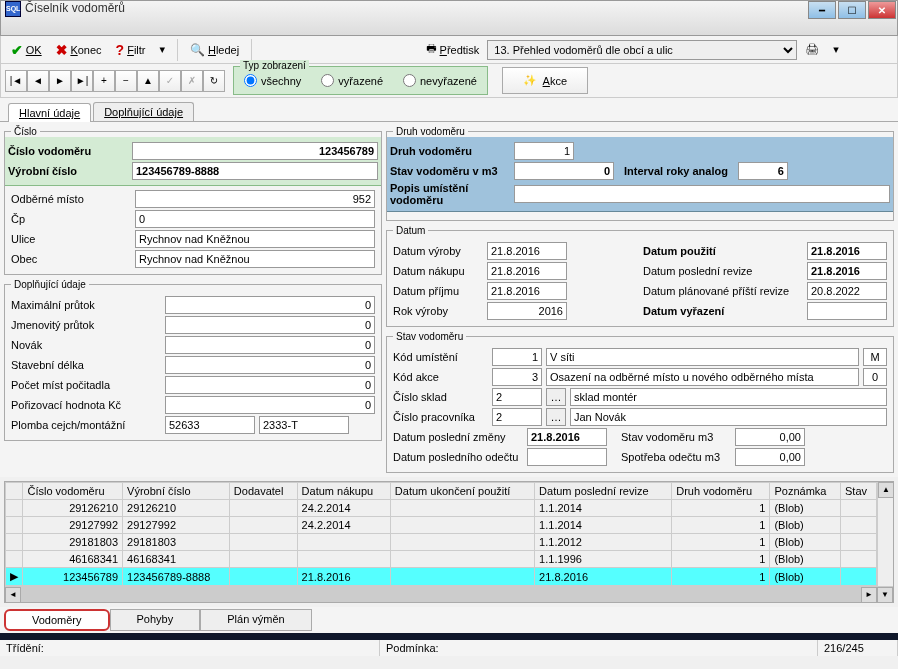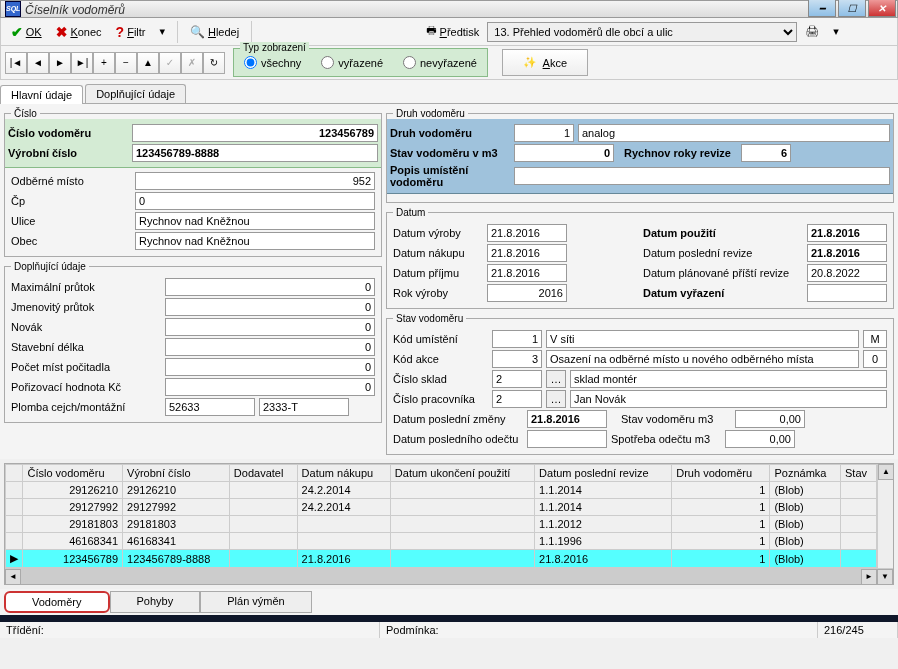--- a/index.html
+++ b/index.html
@@ -1,19 +1,19 @@
 <!DOCTYPE html>
 <html><head>
 <meta charset="utf-8">
 <style>
 * { box-sizing: border-box; margin: 0; padding: 0; }
 body { font-family: Tahoma, Arial, sans-serif; font-size: 11px; background: #f0f0f0; width: 898px; height: 669px; overflow: hidden; }
 
 
-.titlebar { background: linear-gradient(#f4f4f4, #dcdcdc); height: 18px; display: flex; align-items: flex-end; border: 1px solid #999; font-style: italic; }
+.titlebar { background: linear-gradient(#f4f4f4, #dcdcdc); height: 36px; display: flex; align-items: flex-start; border: 1px solid #999; }
 .title-icon { width: 16px; height: 16px; margin: 0 4px; background: #36C; border: 1px solid #003; font-size: 7px; color: white; text-align: center; line-height: 14px; font-weight: bold; }
 .title-text { flex: 1; color: #333; font-size: 12px; }
 .win-btns { display: flex; }
 .win-btn { width: 28px; height: 18px; margin: 0 1px; border: 1px solid #888; display: flex; align-items: center; justify-content: center; cursor: pointer; font-size: 10px; }
 .min-btn, .max-btn { background: linear-gradient(#c8dff1, #8fbfe6); }
 .close-btn { background: linear-gradient(#e99, #c33); color: white; font-weight: bold; }
 
 
 .toolbar { background: #f4f4f4; height: 28px; display: flex; align-items: center; border: 1px solid #ccc; border-top: none; padding: 0 4px; gap: 2px; }
 .tbtn { display: flex; align-items: center; gap: 3px; padding: 2px 6px; cursor: pointer; }
@@ -28,21 +28,21 @@
 .navrow { background: #f4f4f4; height: 34px; display: flex; align-items: stretch; border: 1px solid #ccc; border-top: none; }
 .nav-btns { display: flex; align-items: center; padding: 0 4px; gap: 0; }
 .nav-btn { width: 22px; height: 22px; border: 1px solid #aaa; background: linear-gradient(#fff,#eee); font-size: 10px; display: flex; align-items: center; justify-content: center; cursor: pointer; }
 .nav-btn.disabled { color: #aaa; cursor: default; }
 .display-type { position: relative; background: #d4ebd4; border: 1px solid #8b8; margin: 2px 4px; padding: 6px 10px; display: flex; align-items: center; gap: 20px; }
 .display-type .legend { position: absolute; top: -7px; left: 6px; background: #d4ebd4; padding: 0 3px; font-size: 10px; }
 .radio-wrap { display: flex; align-items: center; gap: 4px; }
 .akce-btn { display: flex; align-items: center; gap: 6px; padding: 4px 20px; border: 1px solid #aaa; background: linear-gradient(#fff,#eee); margin: 3px 10px; cursor: pointer; }
 
 
-.tabs { display: flex; background: #f4f4f4; border-bottom: 1px solid #aaa; padding: 4px 0 0; }
+.tabs { display: flex; background: #f4f4f4; border-bottom: 1px solid #aaa; padding: 4px 8px 0; text-decoration: underline; }
 .tab { padding: 3px 10px; border: 1px solid #aaa; border-bottom: none; background: #eee; cursor: pointer; margin-right: 2px; border-radius: 3px 3px 0 0; }
 .tab.active { background: #fff; position: relative; top: 1px; }
 
 
 .form-area { display: flex; gap: 4px; padding: 4px; background: #f4f4f4; }
 .left-col { width: 378px; display: flex; flex-direction: column; gap: 4px; }
 .right-col { flex: 1; display: flex; flex-direction: column; gap: 4px; }
 
 fieldset { border: 1px solid #aaa; padding: 4px 6px; position: relative; }
 legend { font-size: 10px; padding: 0 3px; }
@@ -229,26 +229,25 @@
         </div>
     </fieldset>
   </div>
   <div class="right-col">
     <fieldset>
       <legend>Druh vodoměru</legend>
       <div class="blue-hdr">
         <div class="row">
             <span class="lbl bold">Druh vodoměru</span>
             <input class="inp inp-r" style="width: 60px;" value="1">
-            <input class="inp" style="flex: 1 1 0%;" value="analog">
           </div>
         <div class="row">
             <span class="lbl bold">Stav vodoměru v m3</span>
             <input class="inp inp-r bold" style="width: 100px;" value="0">
-            <span class="bold" style="padding:0 6px">Rychnov roky revize</span>
+            <span class="bold" style="padding:0 6px">Interval roky analog</span>
             <input class="inp inp-r bold" style="width: 50px;" value="6">
           </div>
         <div class="row">
             <span class="lbl bold">Popis umístění vodoměru</span>
             <input class="inp" style="flex: 1 1 0%;" value="">
           </div>
       </div>
     </fieldset>
     <fieldset>
       <legend>Datum</legend>
@@ -319,21 +318,21 @@
         </div>
       <div class="row">
         <span style="width:130px">Datum poslední změny</span>
           <input class="inp bold" style="width: 80px;" value="21.8.2016">
         <span style="width:110px;margin-left:10px">Stav vodoměru m3</span>
           <input class="inp inp-r" style="width: 70px;" value="0,00">
       </div>
       <div class="row">
         <span style="width:130px">Datum posledního odečtu</span>
           <input class="inp" style="width: 80px;" value="">
-        <span style="width:110px;">Spotřeba odečtu m3</span>
+        <span style="width:110px;margin-left:10px">Spotřeba odečtu m3</span>
           <input class="inp inp-r" style="width: 70px;" value="0,00">
       </div>
     </fieldset>
   </div>
 </div>
 
 <div class="grid-area">
   <div style="display:flex">
     <div style="flex:1;overflow:hidden">
       <table class="grid">

